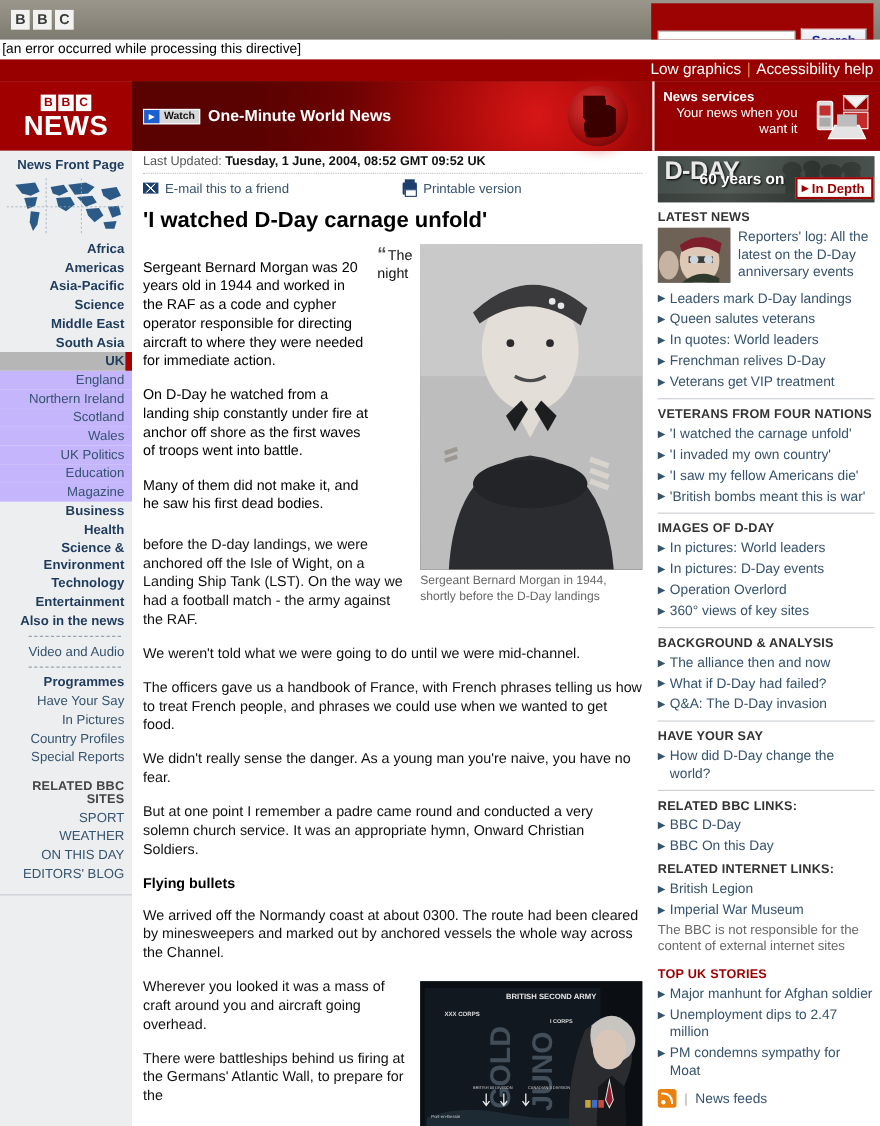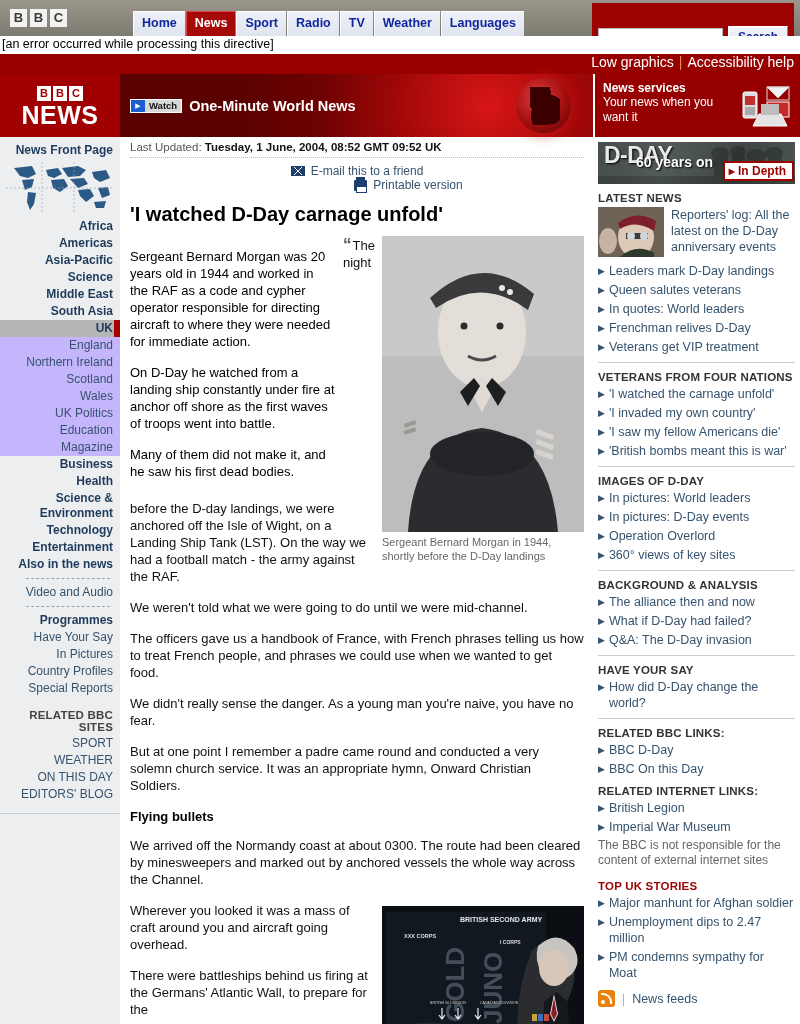--- a/index.html
+++ b/index.html
@@ -161,21 +161,21 @@
   }
   .mast-services {
     width: 207px;
     background: #960000;
     border-left: 2px solid #fff;
     position: relative;
     padding: 7px 8px 0 8px;
     color: #fff;
   }
   .mast-services .ms-t { font-size: 12px; font-weight: bold; }
-  .mast-services .ms-s { font-size: 12px; line-height: 15px; width: 122px; }
+  .mast-services .ms-s { font-size: 12px; line-height: 15px; width: 122px; text-align: right; }
   .devices {
     position: absolute; right: 7px; top: 8px; width: 56px; height: 48px;
   }
 
   
   .page { display: flex; }
   .leftnav {
     width: 120px;
     background: #eceef0;
     padding-top: 5px;
@@ -223,21 +223,20 @@
   .lastupdated {
     font-size: 11.5px; color: #555;
     border-bottom: 1px dotted #b9b9b9;
     padding: 4px 0 4px 0;
   }
   .lastupdated b { color: #111; }
   .share-row {
     display: flex; align-items: center;
     padding: 6px 0 4px 0;
     font-size: 12px;
-    flex-direction: column;
   }
   .share-row a { color: #36536e; }
   .share-item { display: flex; align-items: center; gap: 6px; }
   .share-item.second { margin-left: 103px; }
   .mail-ico {
     width: 14px; height: 10px; background: #1c3f6e;
     position: relative; display: inline-block;
   }
   .mail-ico::after {
     content:""; position:absolute; inset:1px;
@@ -353,29 +352,20 @@
   .feeds-txt { font-size: 12.5px; color:#36536e; }
 </style>
 </head>
 <body>
 
 <div class="bbc-topbar">
   <div class="bbc-blocks">
     <span>B</span>
     <span>B</span>
     <span>C</span>
-  </div>
-  <div class="nav-tabs">
-    <a class="tab">Home</a>
-    <a class="tab active">News</a>
-    <a class="tab">Sport</a>
-    <a class="tab">Radio</a>
-    <a class="tab">TV</a>
-    <a class="tab">Weather</a>
-    <a class="tab">Languages</a>
   </div>
   <div class="search-box">
     <input type="text" placeholder="" style="">
     <button>Search</button>
   </div>
 </div>
 
 <div class="directive-error">[an error occurred while processing this directive]</div>
 
 <div class="lowgfx-bar">

